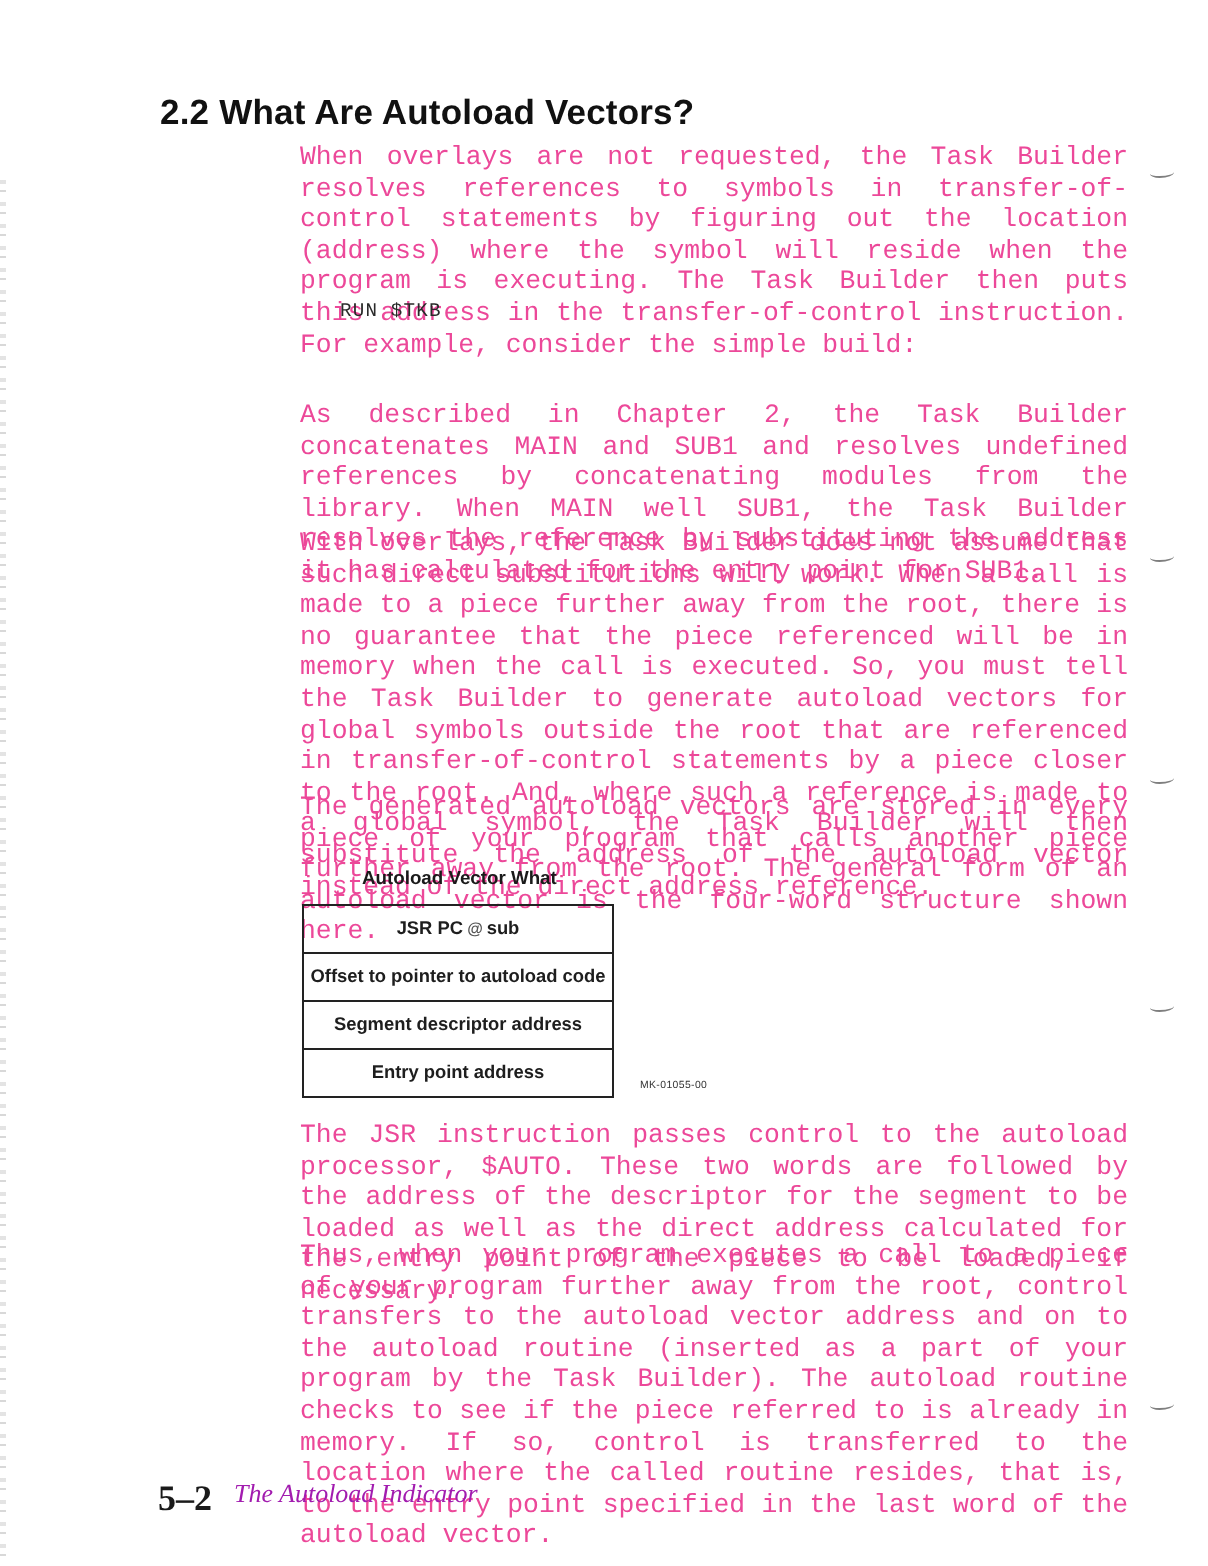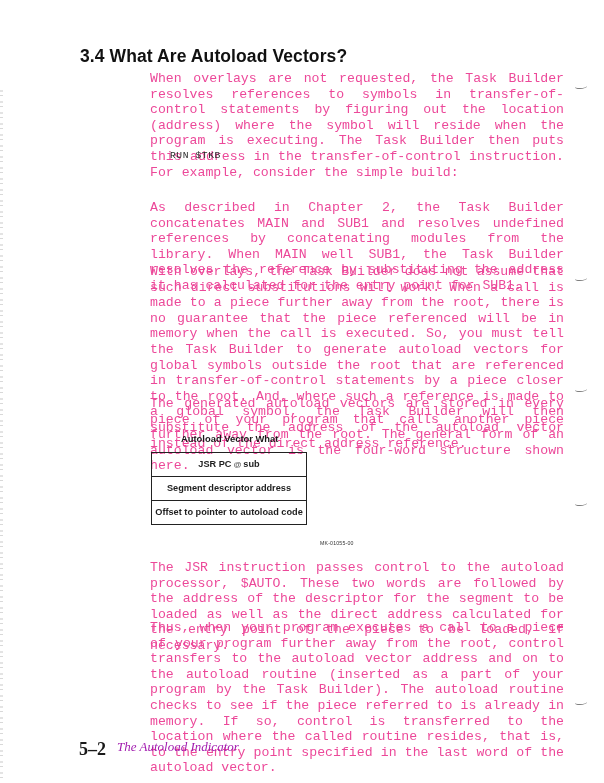--- a/index.html
+++ b/index.html
@@ -61,40 +61,41 @@
     position: absolute; left: 575px; width: 12px; height: 4px;
     border-bottom: 1.2px solid #555; border-radius: 0 0 60% 40%;
     opacity: 0.75;
   }
 </style>
 </head>
 <body>
 
 <div class="left-edge"></div>
 
-<h2 class="heading" style="margin:0;">3.4 What Are Autoload Vectors?</h2>
+<h2 class="heading" style="margin:0;">2.2 What Are Autoload Vectors?</h2>
 
 <p class="para" style="top:71px; margin:0;">When overlays are not requested, the Task Builder resolves references to symbols in transfer-of-control statements by figuring out the location (address) where the symbol will reside when the program is executing. The Task Builder then puts this address in the transfer-of-control instruction. For example, consider the simple build:</p>
 
 <div class="code"><div>RUN $TKB</div></div>
 
 <p class="para" style="top:200px; margin:0;">As described in Chapter 2, the Task Builder concatenates MAIN and SUB1 and resolves undefined references by concatenating modules from the library. When MAIN well SUB1, the Task Builder resolves the reference by substituting the address it has calculated for the entry point for SUB1.</p>
 
 <p class="para" style="top:264px; margin:0;">With overlays, the Task Builder does not assume that such direct substitutions will work. When a call is made to a piece further away from the root, there is no guarantee that the piece referenced will be in memory when the call is executed. So, you must tell the Task Builder to generate autoload vectors for global symbols outside the root that are referenced in transfer-of-control statements by a piece closer to the root. And, where such a reference is made to a global symbol, the Task Builder will then substitute the address of the autoload vector instead of the direct address reference.</p>
 
 <p class="para" style="top:396px; margin:0;">The generated autoload vectors are stored in every piece of your program that calls another piece further away from the root. The general form of an autoload vector is the four-word structure shown here.</p>
 
 <div class="fig-title">Autoload Vector What</div>
 
 <div class="vector-box">
   <div class="vector-cell">
     <span>JSR PC</span><span class="at">@</span><span>sub</span>
   </div>
+  <div class="vector-cell">Offset to pointer to autoload code</div>
   <div class="vector-cell">Segment descriptor address</div>
-  <div class="vector-cell">Offset to pointer to autoload code</div>
+  <div class="vector-cell">Entry point address</div>
 </div>
 
 <div class="fig-code">MK-01055-00</div>
 
 <p class="para" style="top:560px; margin:0;">The JSR instruction passes control to the autoload processor, $AUTO. These two words are followed by the address of the descriptor for the segment to be loaded as well as the direct address calculated for the entry point of the piece to be loaded, if necessary.</p>
 
 <p class="para" style="top:620px; margin:0;">Thus, when your program executes a call to a piece of your program further away from the root, control transfers to the autoload vector address and on to the autoload routine (inserted as a part of your program by the Task Builder). The autoload routine checks to see if the piece referred to is already in memory. If so, control is transferred to the location where the called routine resides, that is, to the entry point specified in the last word of the autoload vector.</p>
 
 <div class="margin-mark" style="top:84px;"></div>
 <div class="margin-mark" style="top:276px;"></div>

